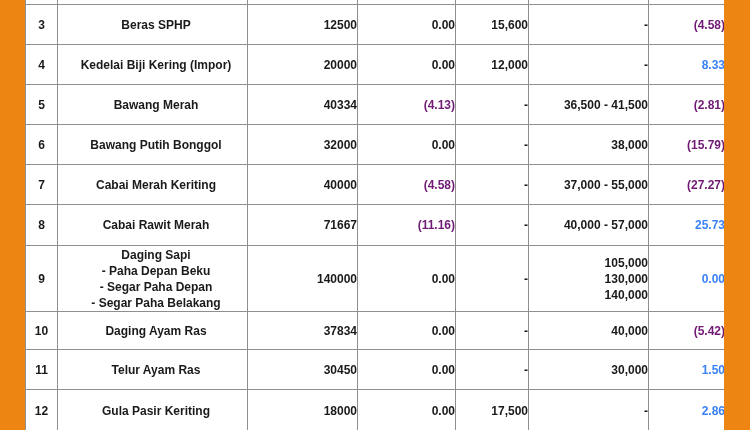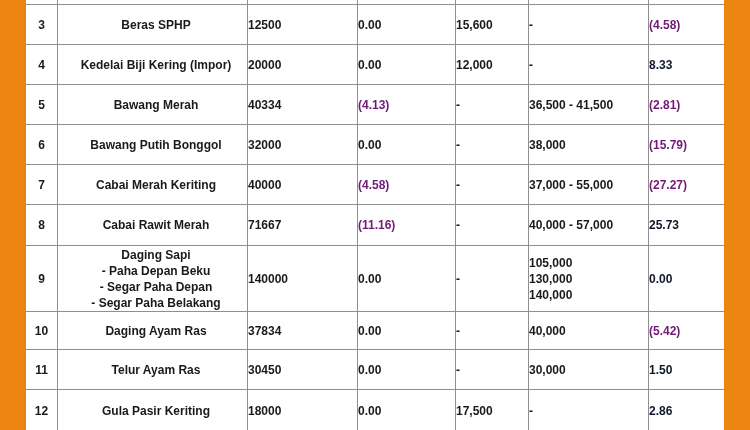--- a/index.html
+++ b/index.html
@@ -23,23 +23,23 @@
       border: 1px solid #8f8f8f;
       font-size: 12px;
       font-weight: bold;
       color: #1a1a1a;
       vertical-align: middle;
       line-height: 16px;
       white-space: nowrap;
     }
     td.no { text-align: center; }
     td.name { text-align: center; padding-left: 7px; }
-    td.num { text-align: left; }
+    td.num { text-align: right; }
     .green { color: #701a75; }
-    .red { color: #0f172a; }
+    .red { color: #3b82f6; }
     .black { color: #1a1a1a; }
     .multi span { display: block; }
   </style>
 </head>
 <body>
 
 <div class="frame">
   <table>
     <colgroup>
       <col style="width:32px">

